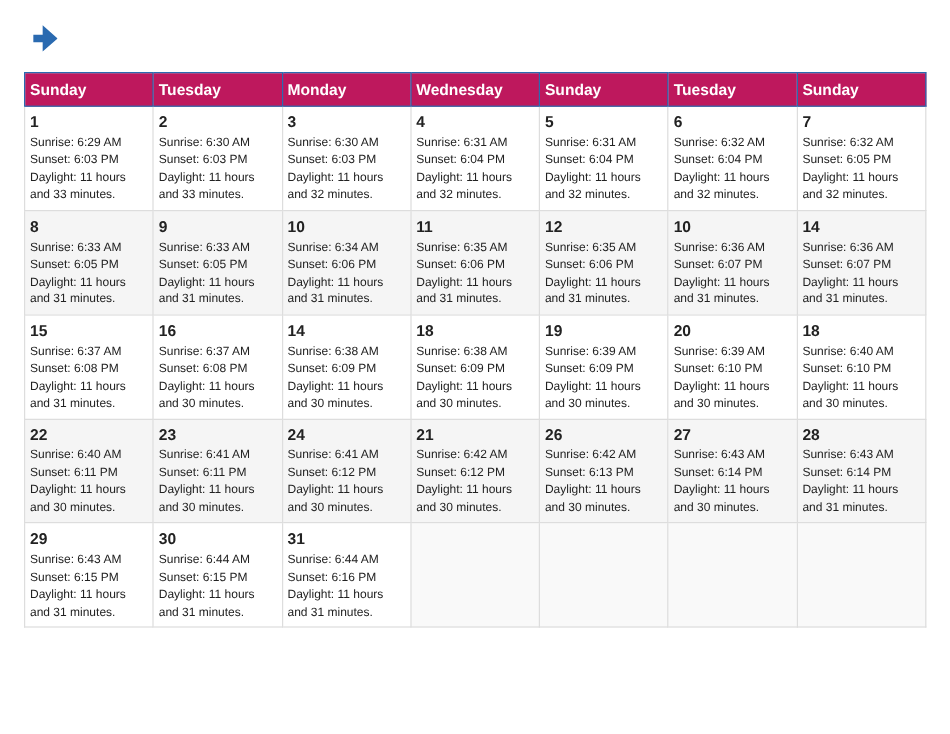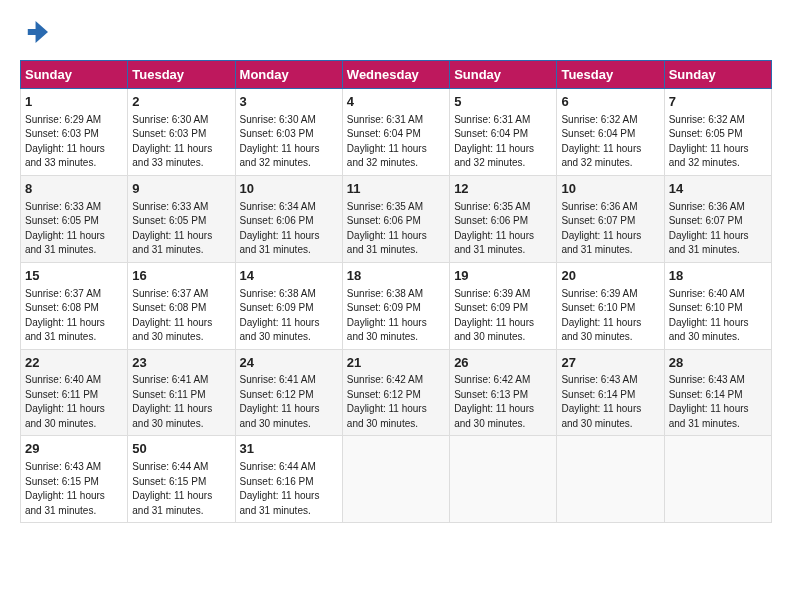--- a/index.html
+++ b/index.html
@@ -158,21 +158,21 @@
           <td><span class="day-num">22</span>Sunrise: 6:40 AM<br>Sunset: 6:11 PM<br>Daylight: 11 hours and 30 minutes.</td>
           <td><span class="day-num">23</span>Sunrise: 6:41 AM<br>Sunset: 6:11 PM<br>Daylight: 11 hours and 30 minutes.</td>
           <td><span class="day-num">24</span>Sunrise: 6:41 AM<br>Sunset: 6:12 PM<br>Daylight: 11 hours and 30 minutes.</td>
           <td><span class="day-num">21</span>Sunrise: 6:42 AM<br>Sunset: 6:12 PM<br>Daylight: 11 hours and 30 minutes.</td>
           <td><span class="day-num">26</span>Sunrise: 6:42 AM<br>Sunset: 6:13 PM<br>Daylight: 11 hours and 30 minutes.</td>
           <td><span class="day-num">27</span>Sunrise: 6:43 AM<br>Sunset: 6:14 PM<br>Daylight: 11 hours and 30 minutes.</td>
           <td><span class="day-num">28</span>Sunrise: 6:43 AM<br>Sunset: 6:14 PM<br>Daylight: 11 hours and 31 minutes.</td>
         </tr>
         <tr>
           <td><span class="day-num">29</span>Sunrise: 6:43 AM<br>Sunset: 6:15 PM<br>Daylight: 11 hours and 31 minutes.</td>
-          <td><span class="day-num">50</span>Sunrise: 6:44 AM<br>Sunset: 6:15 PM<br>Daylight: 11 hours and 31 minutes.</td>
+          <td><span class="day-num">30</span>Sunrise: 6:44 AM<br>Sunset: 6:15 PM<br>Daylight: 11 hours and 31 minutes.</td>
           <td><span class="day-num">31</span>Sunrise: 6:44 AM<br>Sunset: 6:16 PM<br>Daylight: 11 hours and 31 minutes.</td>
           <td class="empty"></td>
           <td class="empty"></td>
           <td class="empty"></td>
           <td class="empty"></td>
         </tr>
       </tbody>
   </table>
 </div>
 

